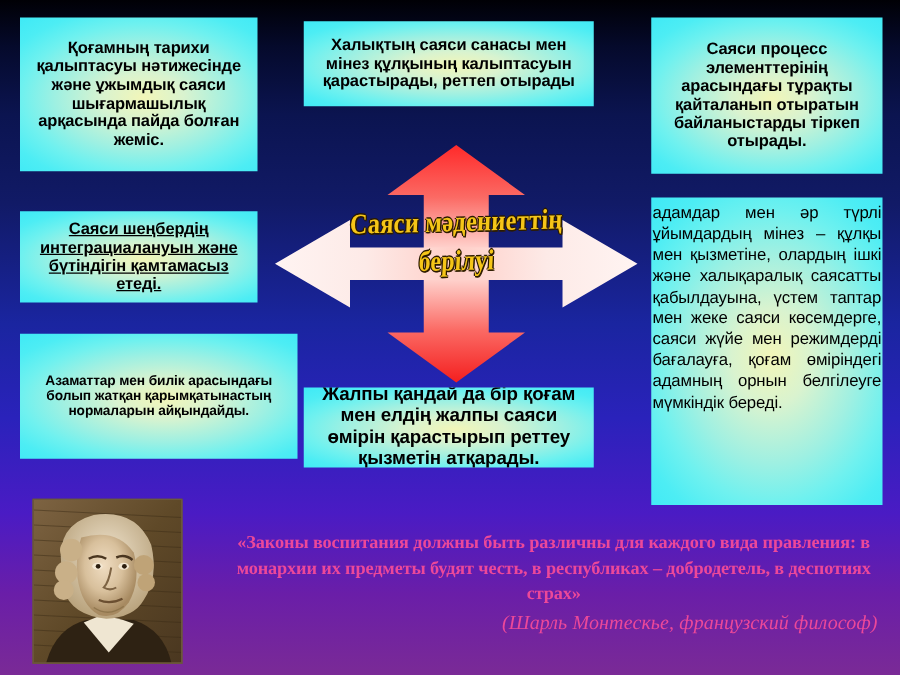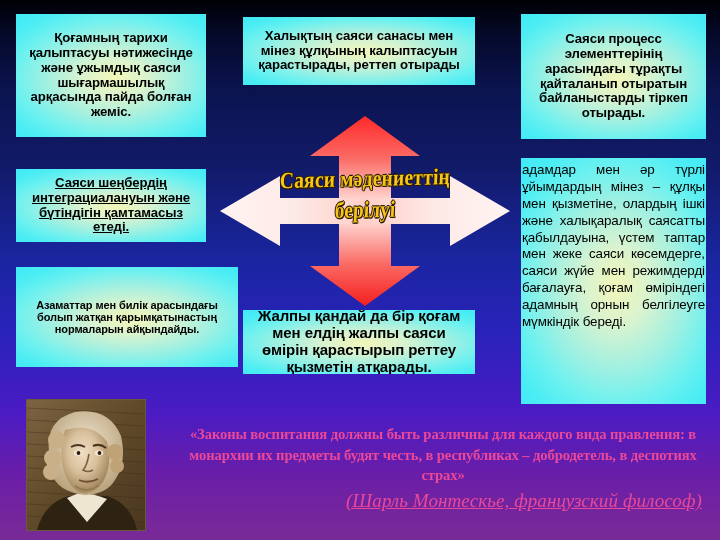--- a/index.html
+++ b/index.html
@@ -140,27 +140,26 @@
   }
   #quote-text {
     font-size: 14.6px;
     font-weight: 700;
     text-align: center;
     line-height: 1.42;
     letter-spacing: -0.1px;
   }
   #quote-attrib {
     margin-top: 4px;
-    font-size: 19px;
+    font-size: 16px;
     font-style: italic;
     font-weight: 400;
     text-align: right;
     padding-right: 8px;
     letter-spacing: 0.1px;
-    text-decoration: underline;
   }
 </style>
 </head>
 <body>
 
 <div class="slide">
 
   <div class="cbox" id="box-tl">
     <span>Қоғамның тарихи қалыптасуы нәтижесінде және ұжымдық саяси шығармашылық арқасында пайда болған жеміс.</span>
   </div>

